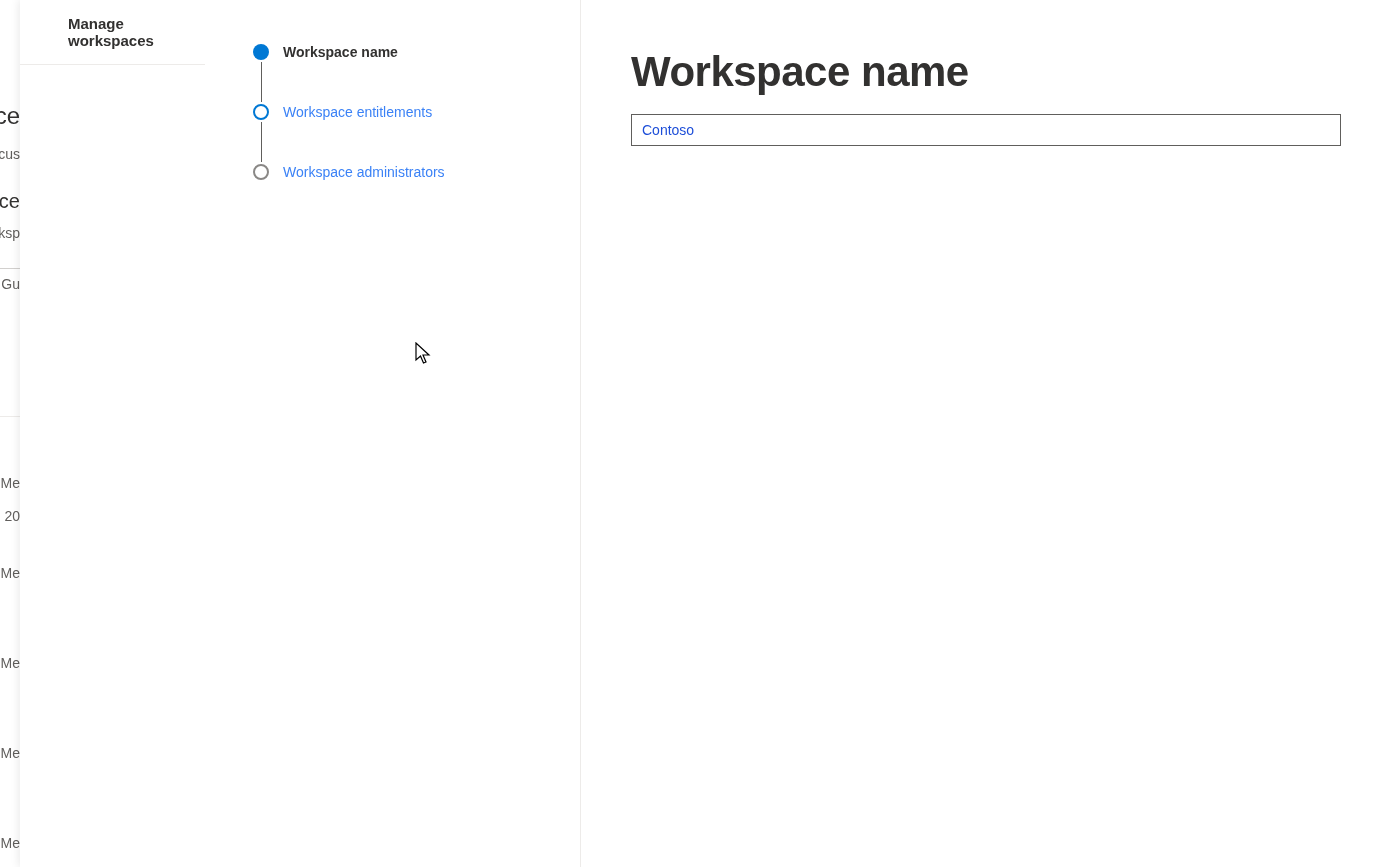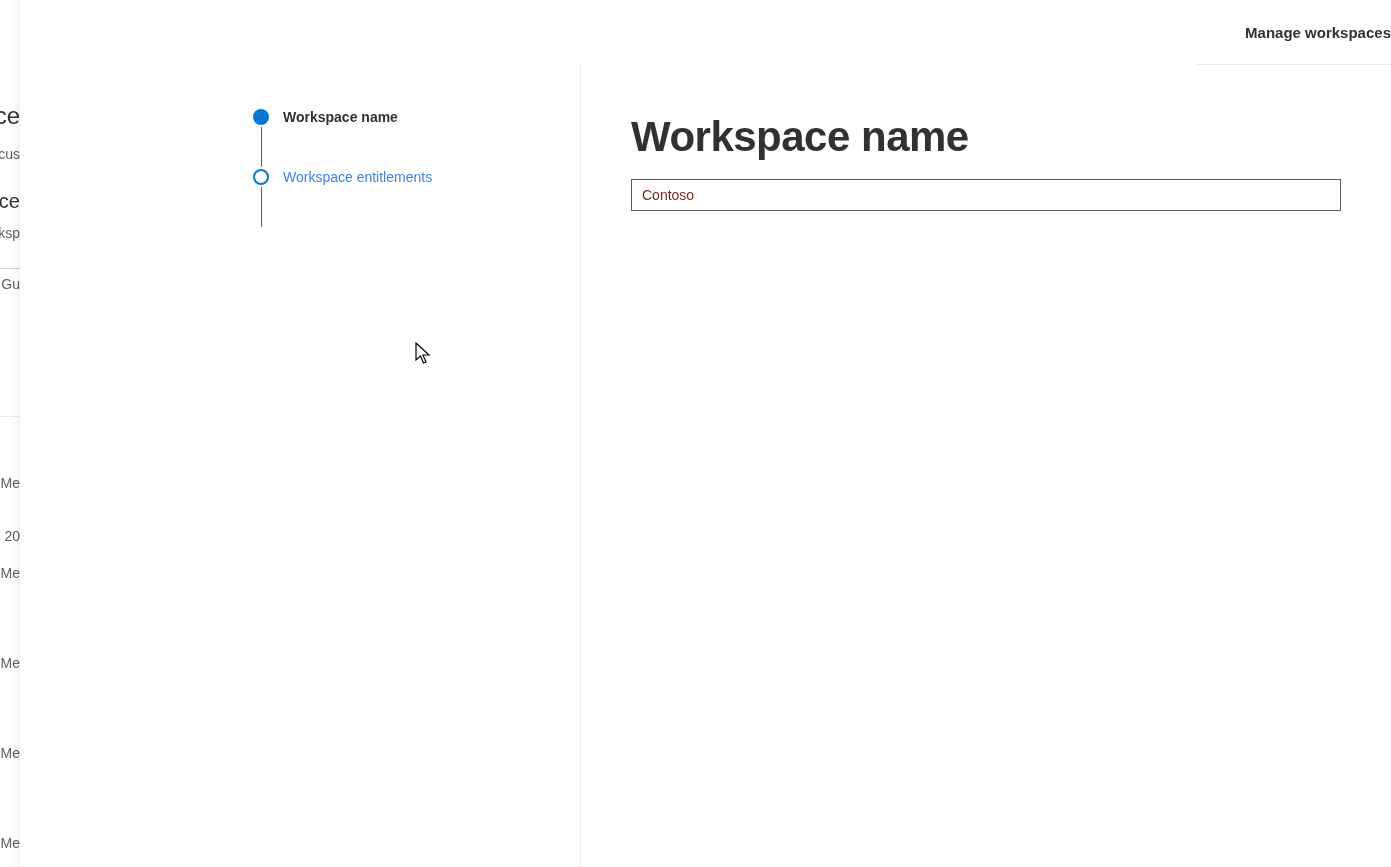--- a/index.html
+++ b/index.html
@@ -52,22 +52,21 @@
     
     .modal-panel {
       position: absolute;
       left: 20px;
       top: 0;
       right: 0;
       bottom: 0;
       background: #ffffff;
       box-shadow: -2px 0 8px rgba(0,0,0,0.08);
       display: flex;
-      flex-direction: column;
-      align-items: flex-end;
+      flex-direction: row;
     }
     
     .modal-header {
       height: 65px;
       border-bottom: 1px solid #edebe9;
       display: flex;
       align-items: center;
       padding-left: 48px;
     }
     .modal-header-title {
@@ -142,21 +141,21 @@
       margin-bottom: 18px;
       letter-spacing: -0.5px;
     }
     .text-input {
       width: 710px;
       height: 32px;
       border: 1px solid #605e5c;
       padding: 0 10px;
       font-size: 14px;
       font-family: inherit;
-      color: #7f1d1d;
+      color: #1d4ed8;
       outline: none;
     }
     
     
     .cursor-overlay {
       position: absolute;
       left: 415px;
       top: 342px;
       pointer-events: none;
     }
@@ -164,21 +163,21 @@
 </head>
 <body>
 
 <div class="bg-partial">
   <span class="frag" style="top:102px;font-size:24px;color:#323130;">ce</span>
   <span class="frag" style="top:146px;">cus</span>
   <span class="frag" style="top:190px;font-size:20px;color:#323130;">ice</span>
   <span class="frag" style="top:225px;">rksp</span>
   <span class="frag" style="top:276px;">l Gu</span>
   <span class="frag" style="top:475px;">Me</span>
-  <span class="frag" style="top:528px;">20</span>
+  <span class="frag" style="top:508px;">20</span>
   <span class="frag" style="top:565px;">Me</span>
   <span class="frag" style="top:655px;">Me</span>
   <span class="frag" style="top:745px;">Me</span>
   <span class="frag" style="top:835px;">Me</span>
 </div>
 <div class="bg-line"></div>
 <div class="bg-line2"></div>
 
 <div class="modal-panel">
 
@@ -195,20 +194,24 @@
         <span class="step-label active">Workspace name</span>
       </div>
       <div class="step-connector"></div>
 
       <div class="step-item">
         <span class="step-circle outlined-active"></span>
         <span class="step-label">Workspace entitlements</span>
       </div>
       <div class="step-connector"></div>
 
+      <div class="step-item">
+        <span class="step-circle outlined-inactive"></span>
+        <span class="step-label">Workspace administrators</span>
+      </div>
 
     </div>
 
     <div class="main-content">
       <h1 class="page-heading">Workspace name</h1>
       <input type="text" class="text-input" value="Contoso" style="">
     </div>
 
   </div>
 </div>

